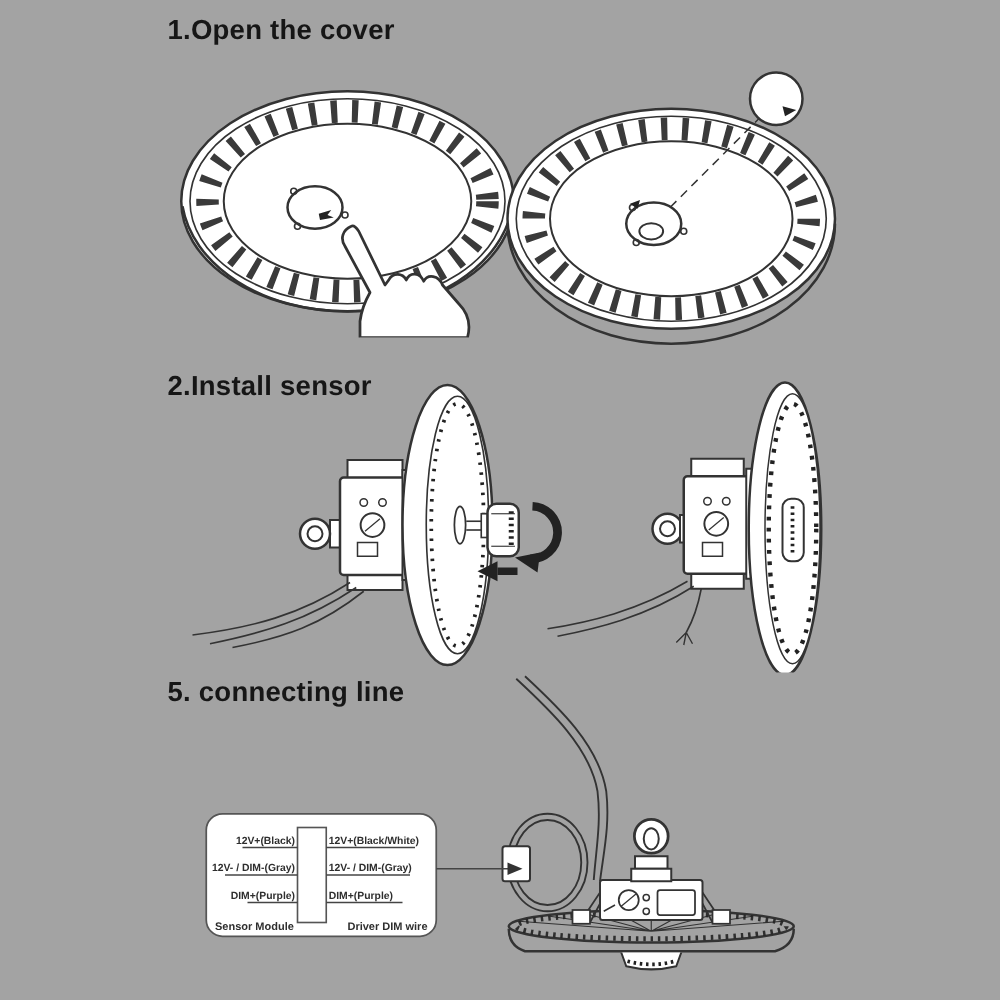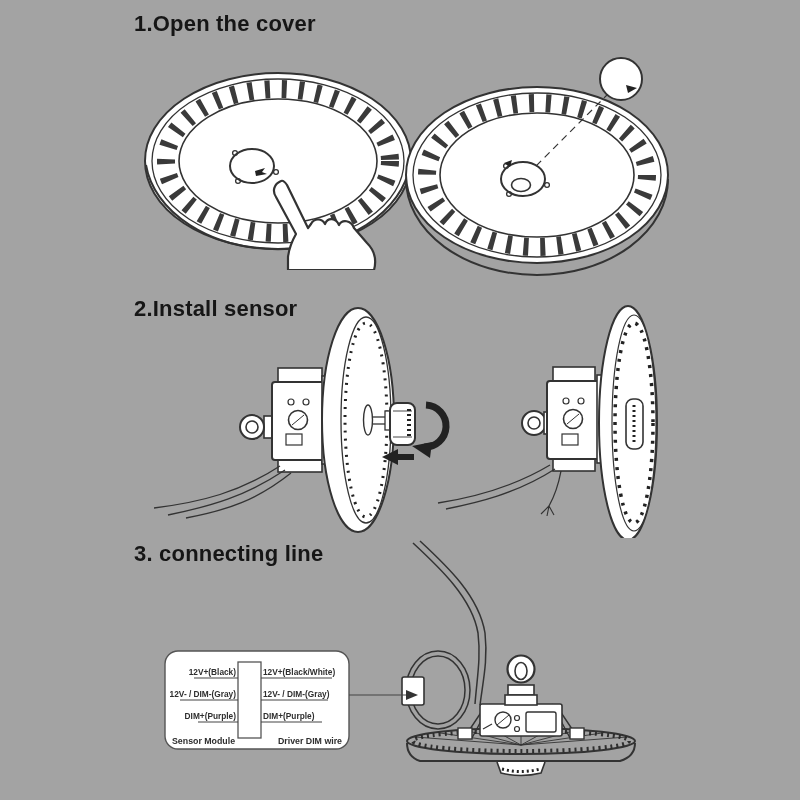--- a/index.html
+++ b/index.html
@@ -19,21 +19,21 @@
   .wire-label{font-family:"Liberation Sans", sans-serif;font-size:8.3px;font-weight:bold;fill:#2e2e2e;}
   .wire-footer{font-family:"Liberation Sans", sans-serif;font-size:8.8px;font-weight:bold;fill:#2e2e2e;}
 </style>
 </head>
 <body>
 
 <div id="canvas">
 
   <div class="step-title" style="left:134px;top:11px;">1.Open the cover</div>
   <div class="step-title" style="left:134px;top:274px;margin-top:22px;">2.Install sensor</div>
-  <div class="step-title" style="left:134px;top:541px;">3. connecting line</div>
+  <div class="step-title" style="left:134px;top:541px;">5. connecting line</div>
 
   <svg class="illus" style="left:138px;top:58px;" width="280" height="212" viewBox="0 0 280 212">
     <g>
       <ellipse cx="140" cy="103" rx="133" ry="88" fill="#fff" stroke="#333" stroke-width="2"></ellipse>
       <path d="M8,107 A133,96 0 0 0 272,107" fill="none" stroke="#333" stroke-width="2"></path>
       <ellipse cx="140" cy="103" rx="126" ry="82" fill="none" stroke="#333" stroke-width="1.3"></ellipse>
       <ellipse cx="140" cy="103" rx="112" ry="72" fill="none" stroke="#3a3a3a" stroke-width="18" stroke-dasharray="5 12"></ellipse>
       <ellipse cx="140" cy="103" rx="99" ry="62" fill="#fff" stroke="#333" stroke-width="1.6"></ellipse>
     </g>
     <g>

